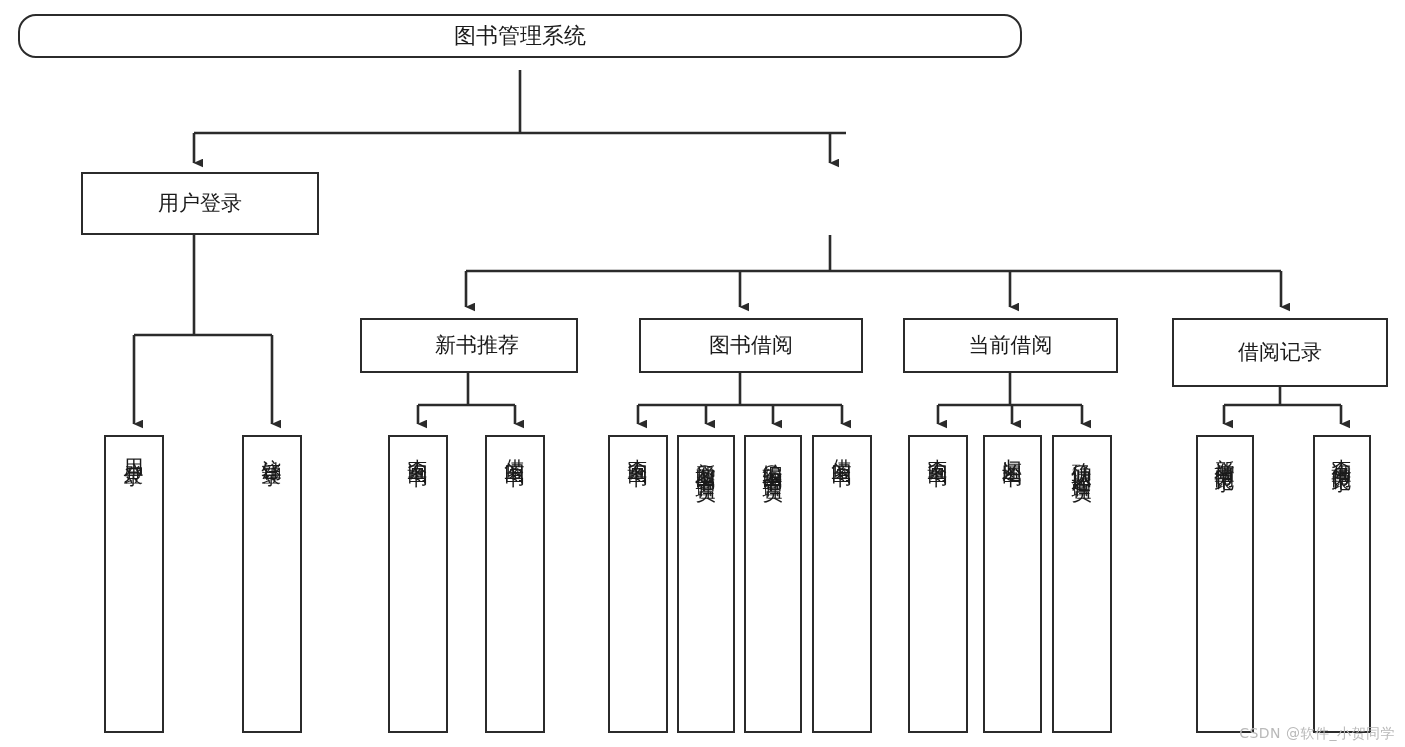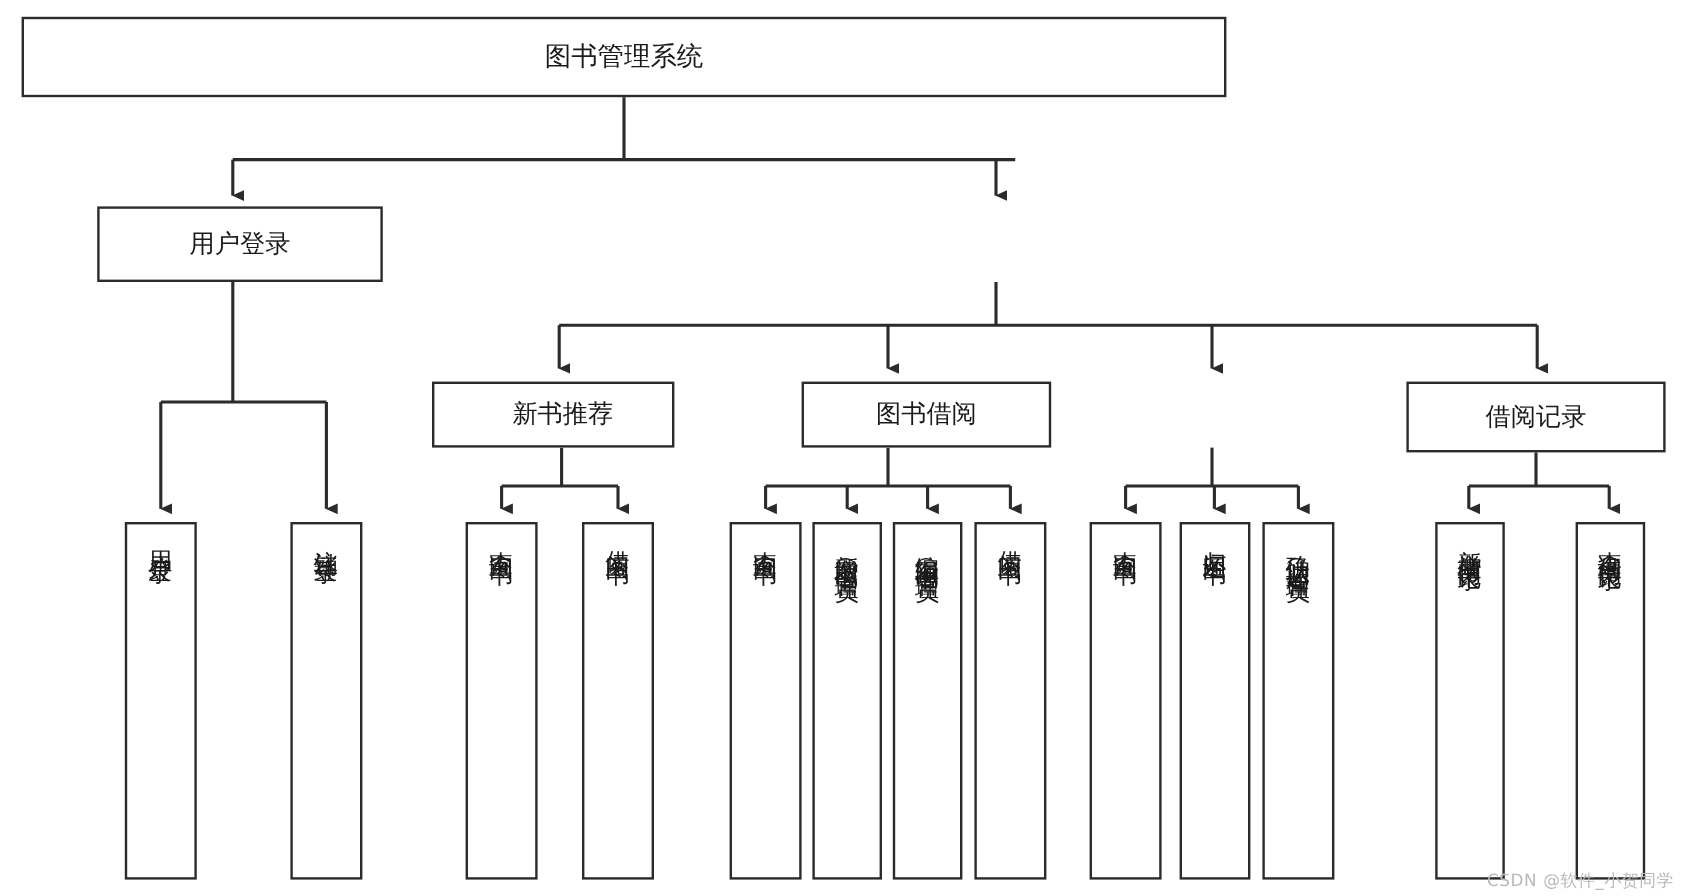--- a/index.html
+++ b/index.html
@@ -125,39 +125,42 @@
       <path d="M1012,405 L1012,424" marker-end="url(#arrowhead)"></path>
       <path d="M1082,405 L1082,424" marker-end="url(#arrowhead)"></path>
 
       <path d="M1280,373 L1280,405"></path>
       <path d="M1224,405 L1341,405"></path>
       <path d="M1224,405 L1224,424" marker-end="url(#arrowhead)"></path>
       <path d="M1341,405 L1341,424" marker-end="url(#arrowhead)"></path>
     </g>
   </svg>
 
-  <div class="node horiz root" style="left:18px; top:14px; width:1004px; height:67px;">
+  <div class="node horiz root" style="left:18px; top:14px; width:1004px; height:44px;border-radius:18px;">
     <span class="node-label">图书管理系统</span>
   </div>
 
   <div class="node horiz" style="left:81px; top:172px; width:238px; height:63px;">
     <span class="node-label">用户登录</span>
   </div>
 
 
-  <div class="node horiz" style="left:360px; top:318px; width:202px; height:55px;padding-left:16px;">
+  <div class="node horiz" style="left:360px; top:318px; width:218px; height:55px;padding-left:16px;">
     <span class="node-label">新书推荐</span>
   </div>
 
-  <div class="node horiz" style="left:668px; top:318px; width:208px; height:55px;">
+  <div class="node horiz" style="left:639px; top:318px; width:224px; height:55px;">
     <span class="node-label">图书借阅</span>
   </div>
 
-
-  <div class="node horiz" style="left:1172px; top:318px; width:216px; height:59px;align-items:center;">
+  <div class="node horiz" style="left:903px; top:318px; width:215px; height:55px;">
+    <span class="node-label">当前借阅</span>
+  </div>
+
+  <div class="node horiz" style="left:1172px; top:318px; width:216px; height:69px;align-items:center;">
     <span class="node-label">借阅记录</span>
   </div>
 
   <div class="node vert" style="left:104px; top:435px; width:60px; height:298px;">
     <span class="node-label">用户登录</span>
   </div>
 
   <div class="node vert" style="left:242px; top:435px; width:60px; height:298px;">
     <span class="node-label">注销登录</span>
   </div>

